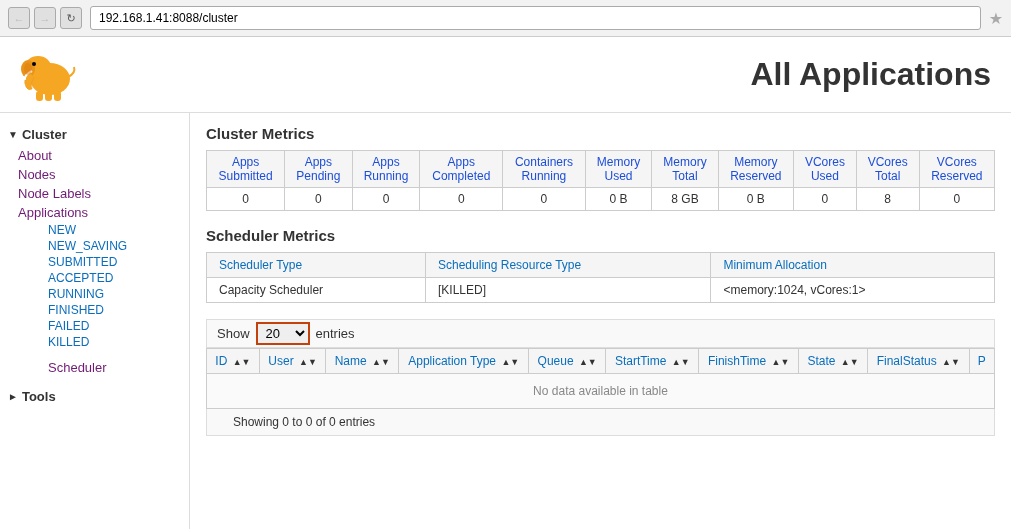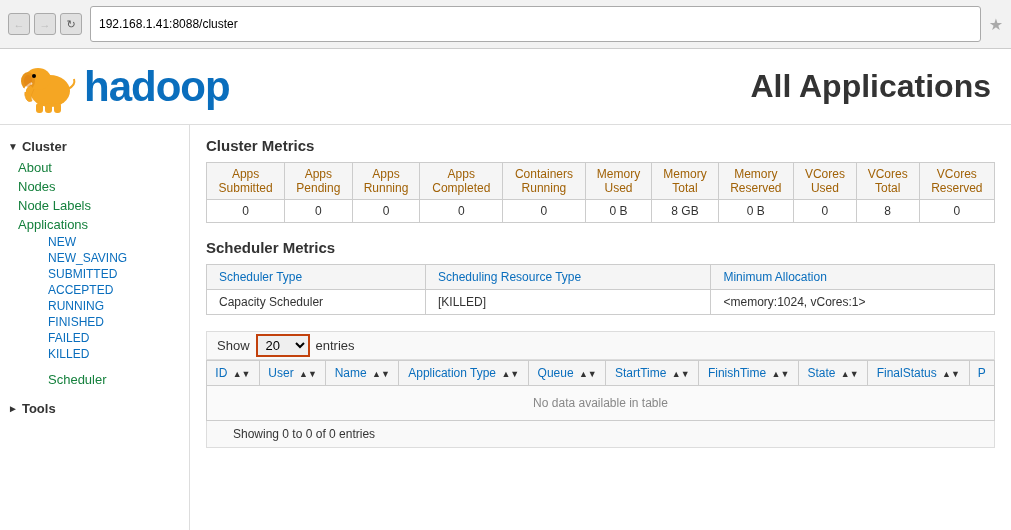--- a/index.html
+++ b/index.html
@@ -19,21 +19,21 @@
       width: 22px; height: 22px;
       background: #e0e0e0;
       border: 1px solid #aaa;
       border-radius: 3px;
       display: flex; align-items: center; justify-content: center;
       font-size: 11px; color: #555; cursor: pointer;
     }
     .nav-btn.disabled { color: #bbb; }
     .address-bar {
       flex: 1;
-      height: 36px;
+      height: 24px;
       border: 1px solid #aaa;
       border-radius: 3px;
       padding: 0 8px;
       font-size: 12px;
       background: #fff;
     }
     .star-btn {
       font-size: 16px; color: #aaa; cursor: pointer;
     }
 
@@ -89,21 +89,21 @@
       font-size: 13px;
       cursor: pointer;
     }
     .sidebar-section-header .arrow {
       margin-right: 4px;
       font-size: 10px;
     }
     .sidebar-links { padding: 0 8px 0 18px; }
     .sidebar-link {
       display: block;
-      color: #15803d;
+      color: #701a75;
       text-decoration: none;
       padding: 2px 0;
       font-size: 13px;
     }
     .sidebar-sublinks { padding: 0 8px 0 30px; }
     .sidebar-sublink {
       display: block;
       color: #0a6ebd;
       text-decoration: none;
       padding: 1px 0;
@@ -129,21 +129,21 @@
       border-collapse: collapse;
       width: 100%;
       margin-bottom: 16px;
       font-size: 12px;
     }
     .metrics-table th {
       border: 1px solid #ccc;
       padding: 4px 8px;
       text-align: center;
       background: #f5f5f5;
-      color: #a16207;
+      color: #1d4ed8;
       font-weight: normal;
     }
     .metrics-table td {
       border: 1px solid #ccc;
       padding: 4px 8px;
       text-align: center;
     }
 
     
     .scheduler-table {
@@ -259,21 +259,20 @@
         <path d="M12 24 Q4 28 5 33" stroke="#fff" stroke-width="2" fill="none"></path>
 
         <rect x="16" y="44" width="7" height="10" rx="3" fill="#f5a623"></rect>
         <rect x="25" y="44" width="7" height="10" rx="3" fill="#f5a623"></rect>
         <rect x="34" y="44" width="7" height="10" rx="3" fill="#f5a623"></rect>
 
         <path d="M48 30 Q56 26 54 20" stroke="#f5a623" stroke-width="2" fill="none"></path>
 
         <ellipse cx="8" cy="22" rx="4" ry="6" fill="#e07b10" opacity="0.5"></ellipse>
       </svg>
-      <span class="logo-text">hadoop</span>
     </div>
     <div class="page-title">All Applications</div>
   </div>
 
   <div class="main">
 
     <div class="sidebar">
       <div class="sidebar-section">
         <div class="sidebar-section-header">
           <span class="arrow">▼</span>

